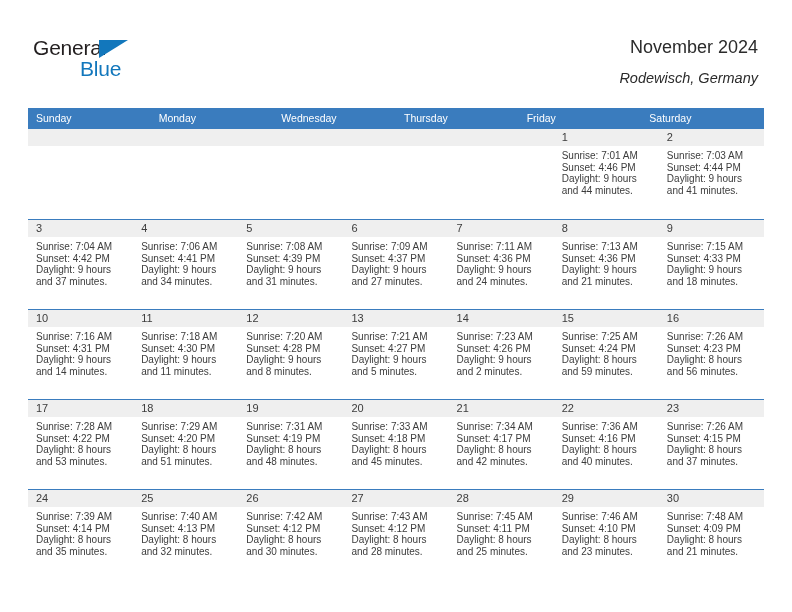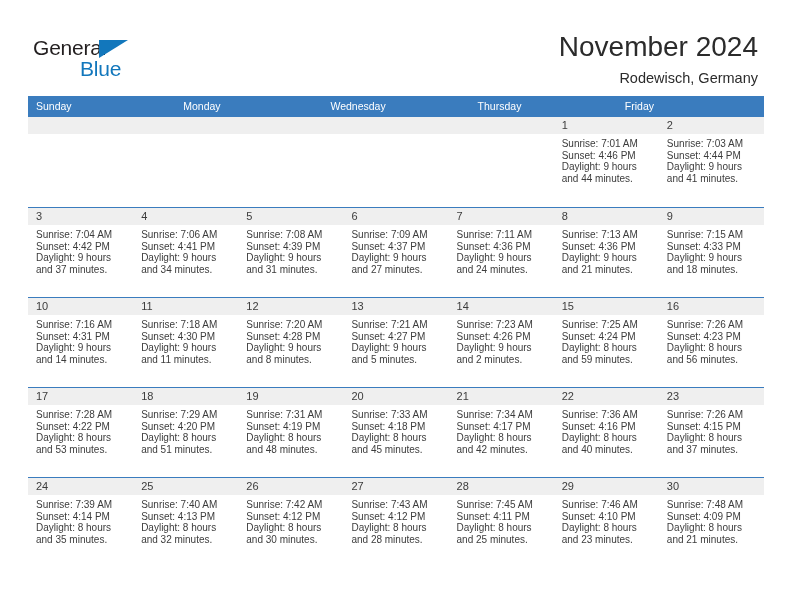--- a/index.html
+++ b/index.html
@@ -59,40 +59,41 @@
     letter-spacing: -0.2px;
     font-family: "Liberation Sans", sans-serif;
   }
   .title-block {
     position: absolute;
     right: 34px;
     top: 32px;
     text-align: right;
   }
   .cal-title {
-    font-size: 28px;
+    font-size: 18px;
     color: #2b2b2b;
     line-height: 30px;
     font-weight: normal;
     margin: 0;
     white-space: nowrap;
   }
   .cal-subtitle {
     font-size: 14.5px;
     color: #2b2b2b;
     line-height: 18px;
     margin: 7px 0 0 0;
     white-space: nowrap;
+    font-style: italic;
   }
 
   
   .calendar {
     position: absolute;
     left: 28px;
-    top: 96px;
+    top: 108px;
     width: 736px;
   }
   .dow-row {
     display: flex;
     width: 736px;
     height: 21px;
     background: #3a7cbe;
   }
   .dow {
     flex: 1 1 0;
@@ -156,20 +157,21 @@
 
   </div>
 
   <div class="calendar">
     <div class="dow-row">
         <div class="dow">Sunday</div>
         <div class="dow">Monday</div>
         <div class="dow">Wednesday</div>
         <div class="dow">Thursday</div>
         <div class="dow">Friday</div>
+        <div class="dow">Saturday</div>
       </div>
     <div id="weeks-container">
         <div class="week first">
           <div class="cell empty">
             <div class="cell-date"></div>
           </div>
           <div class="cell empty">
             <div class="cell-date"></div>
           </div>
           <div class="cell empty">

